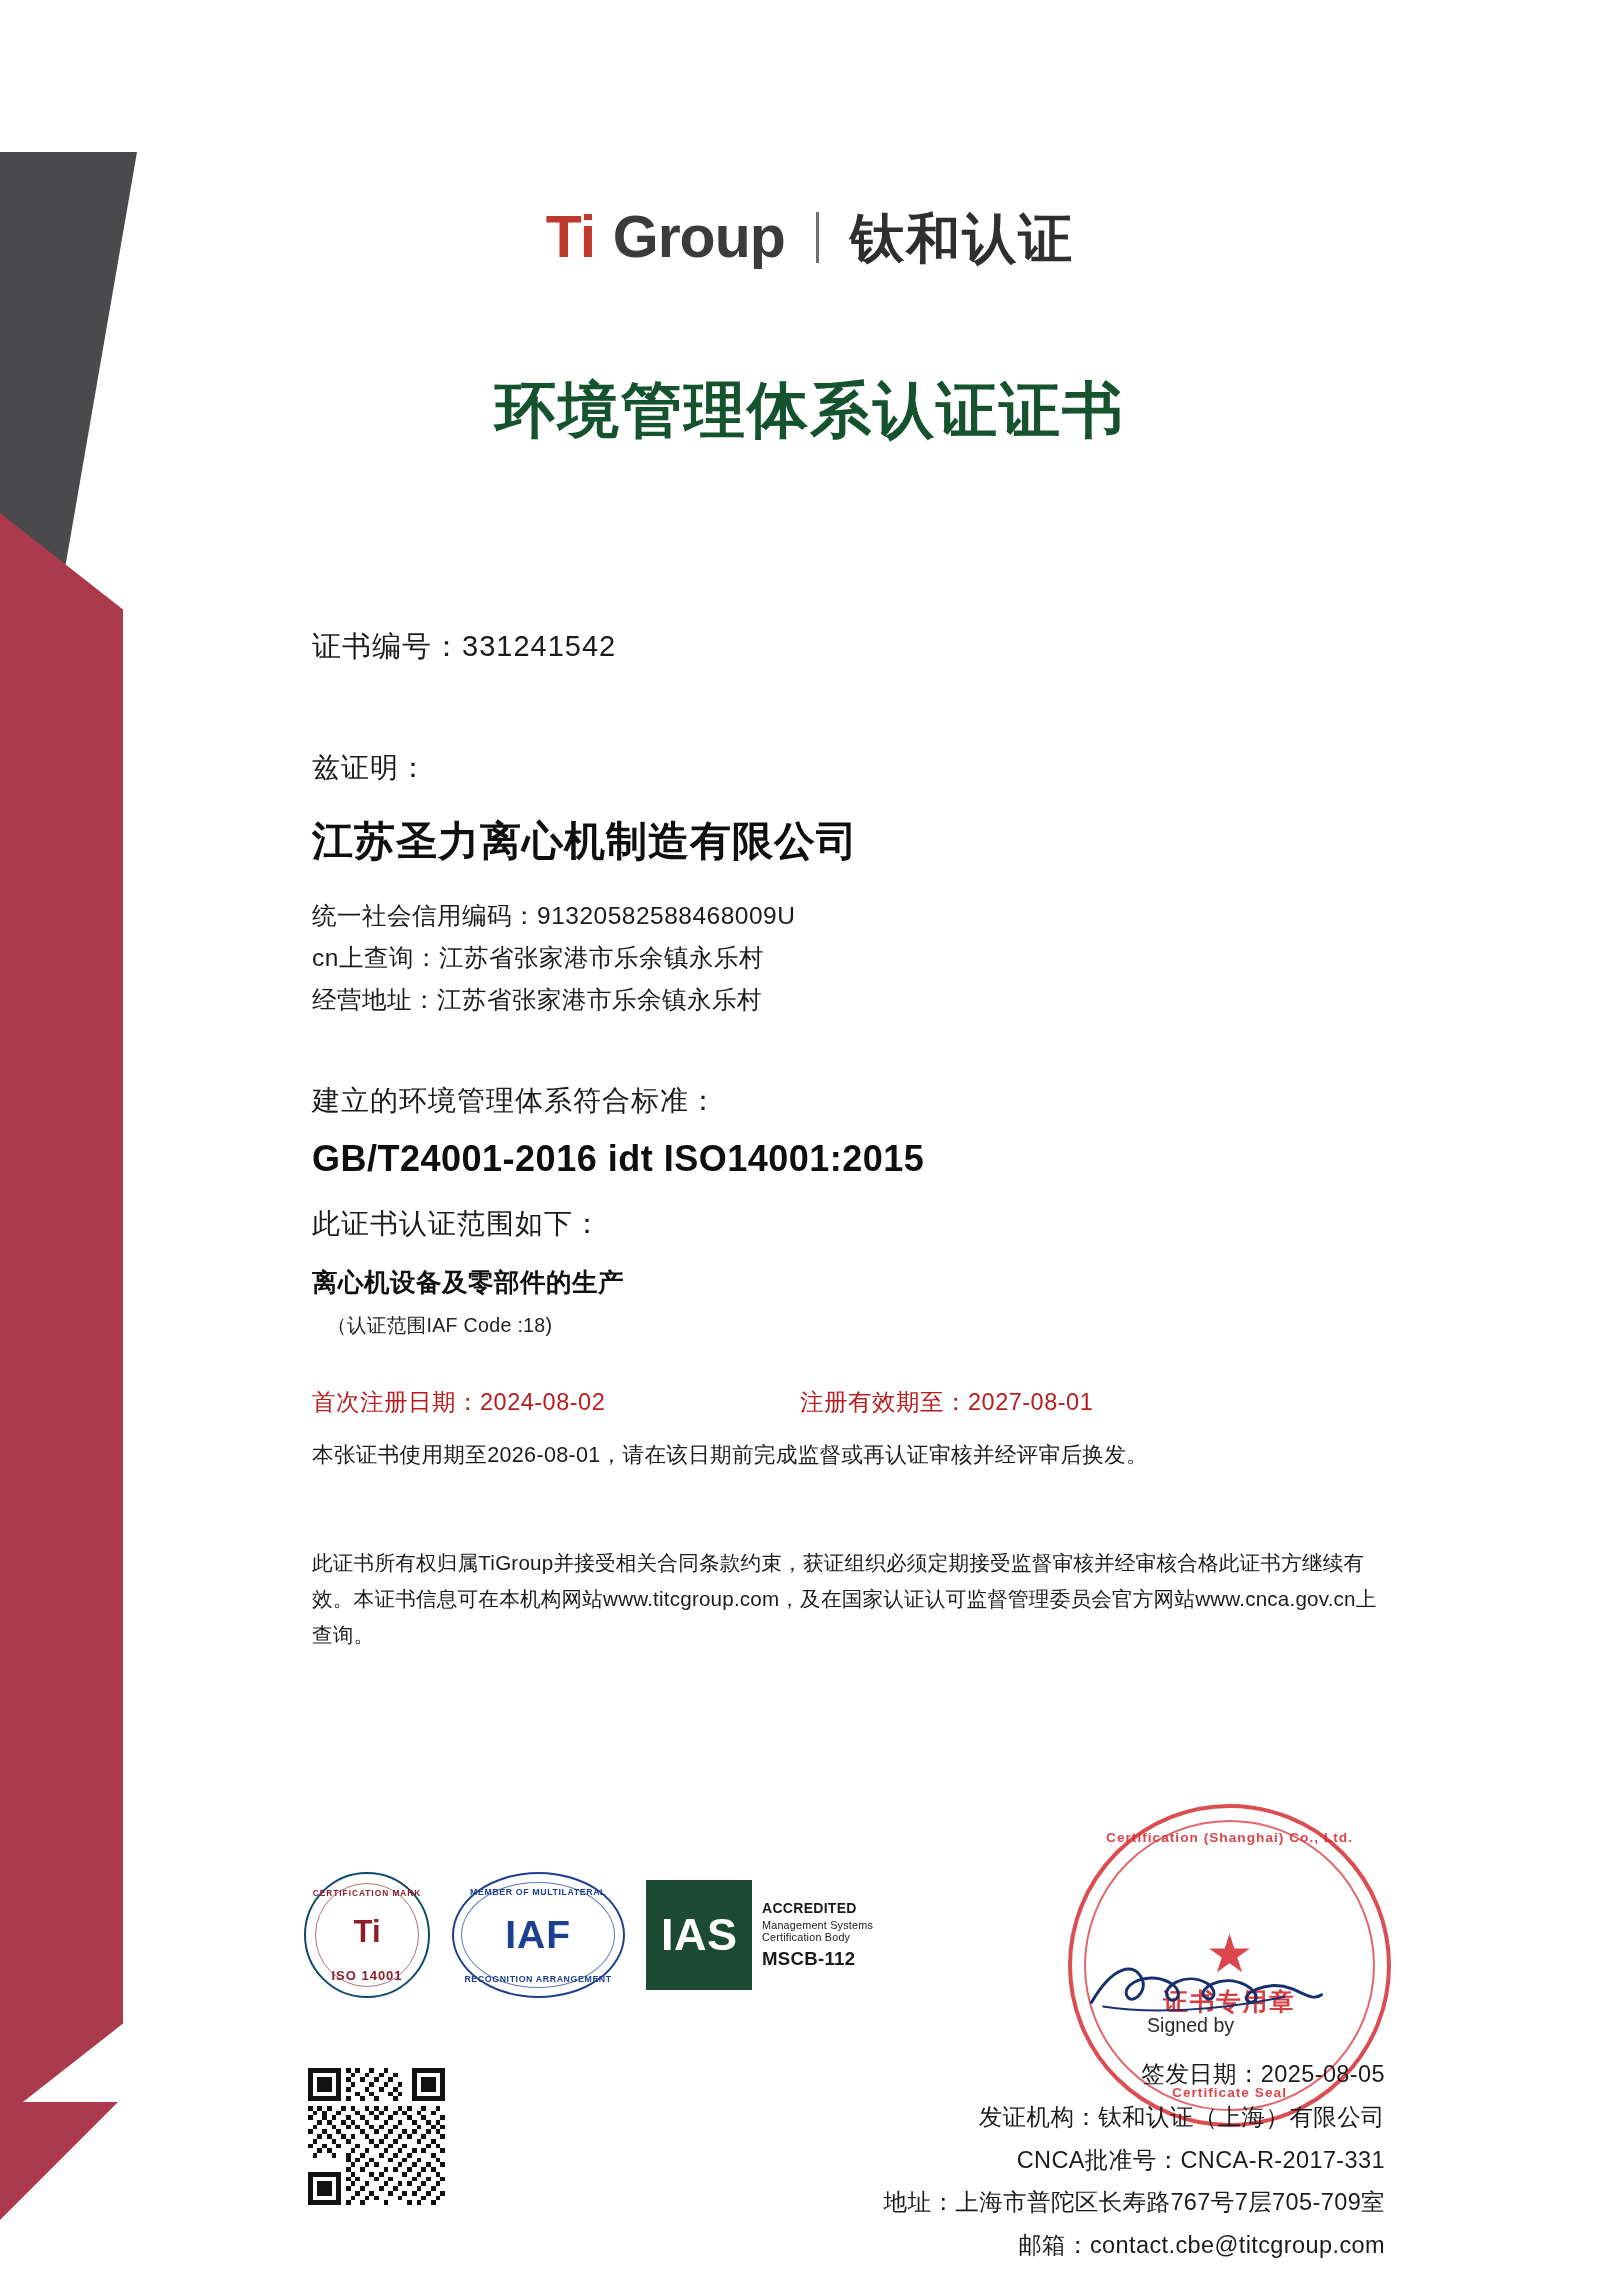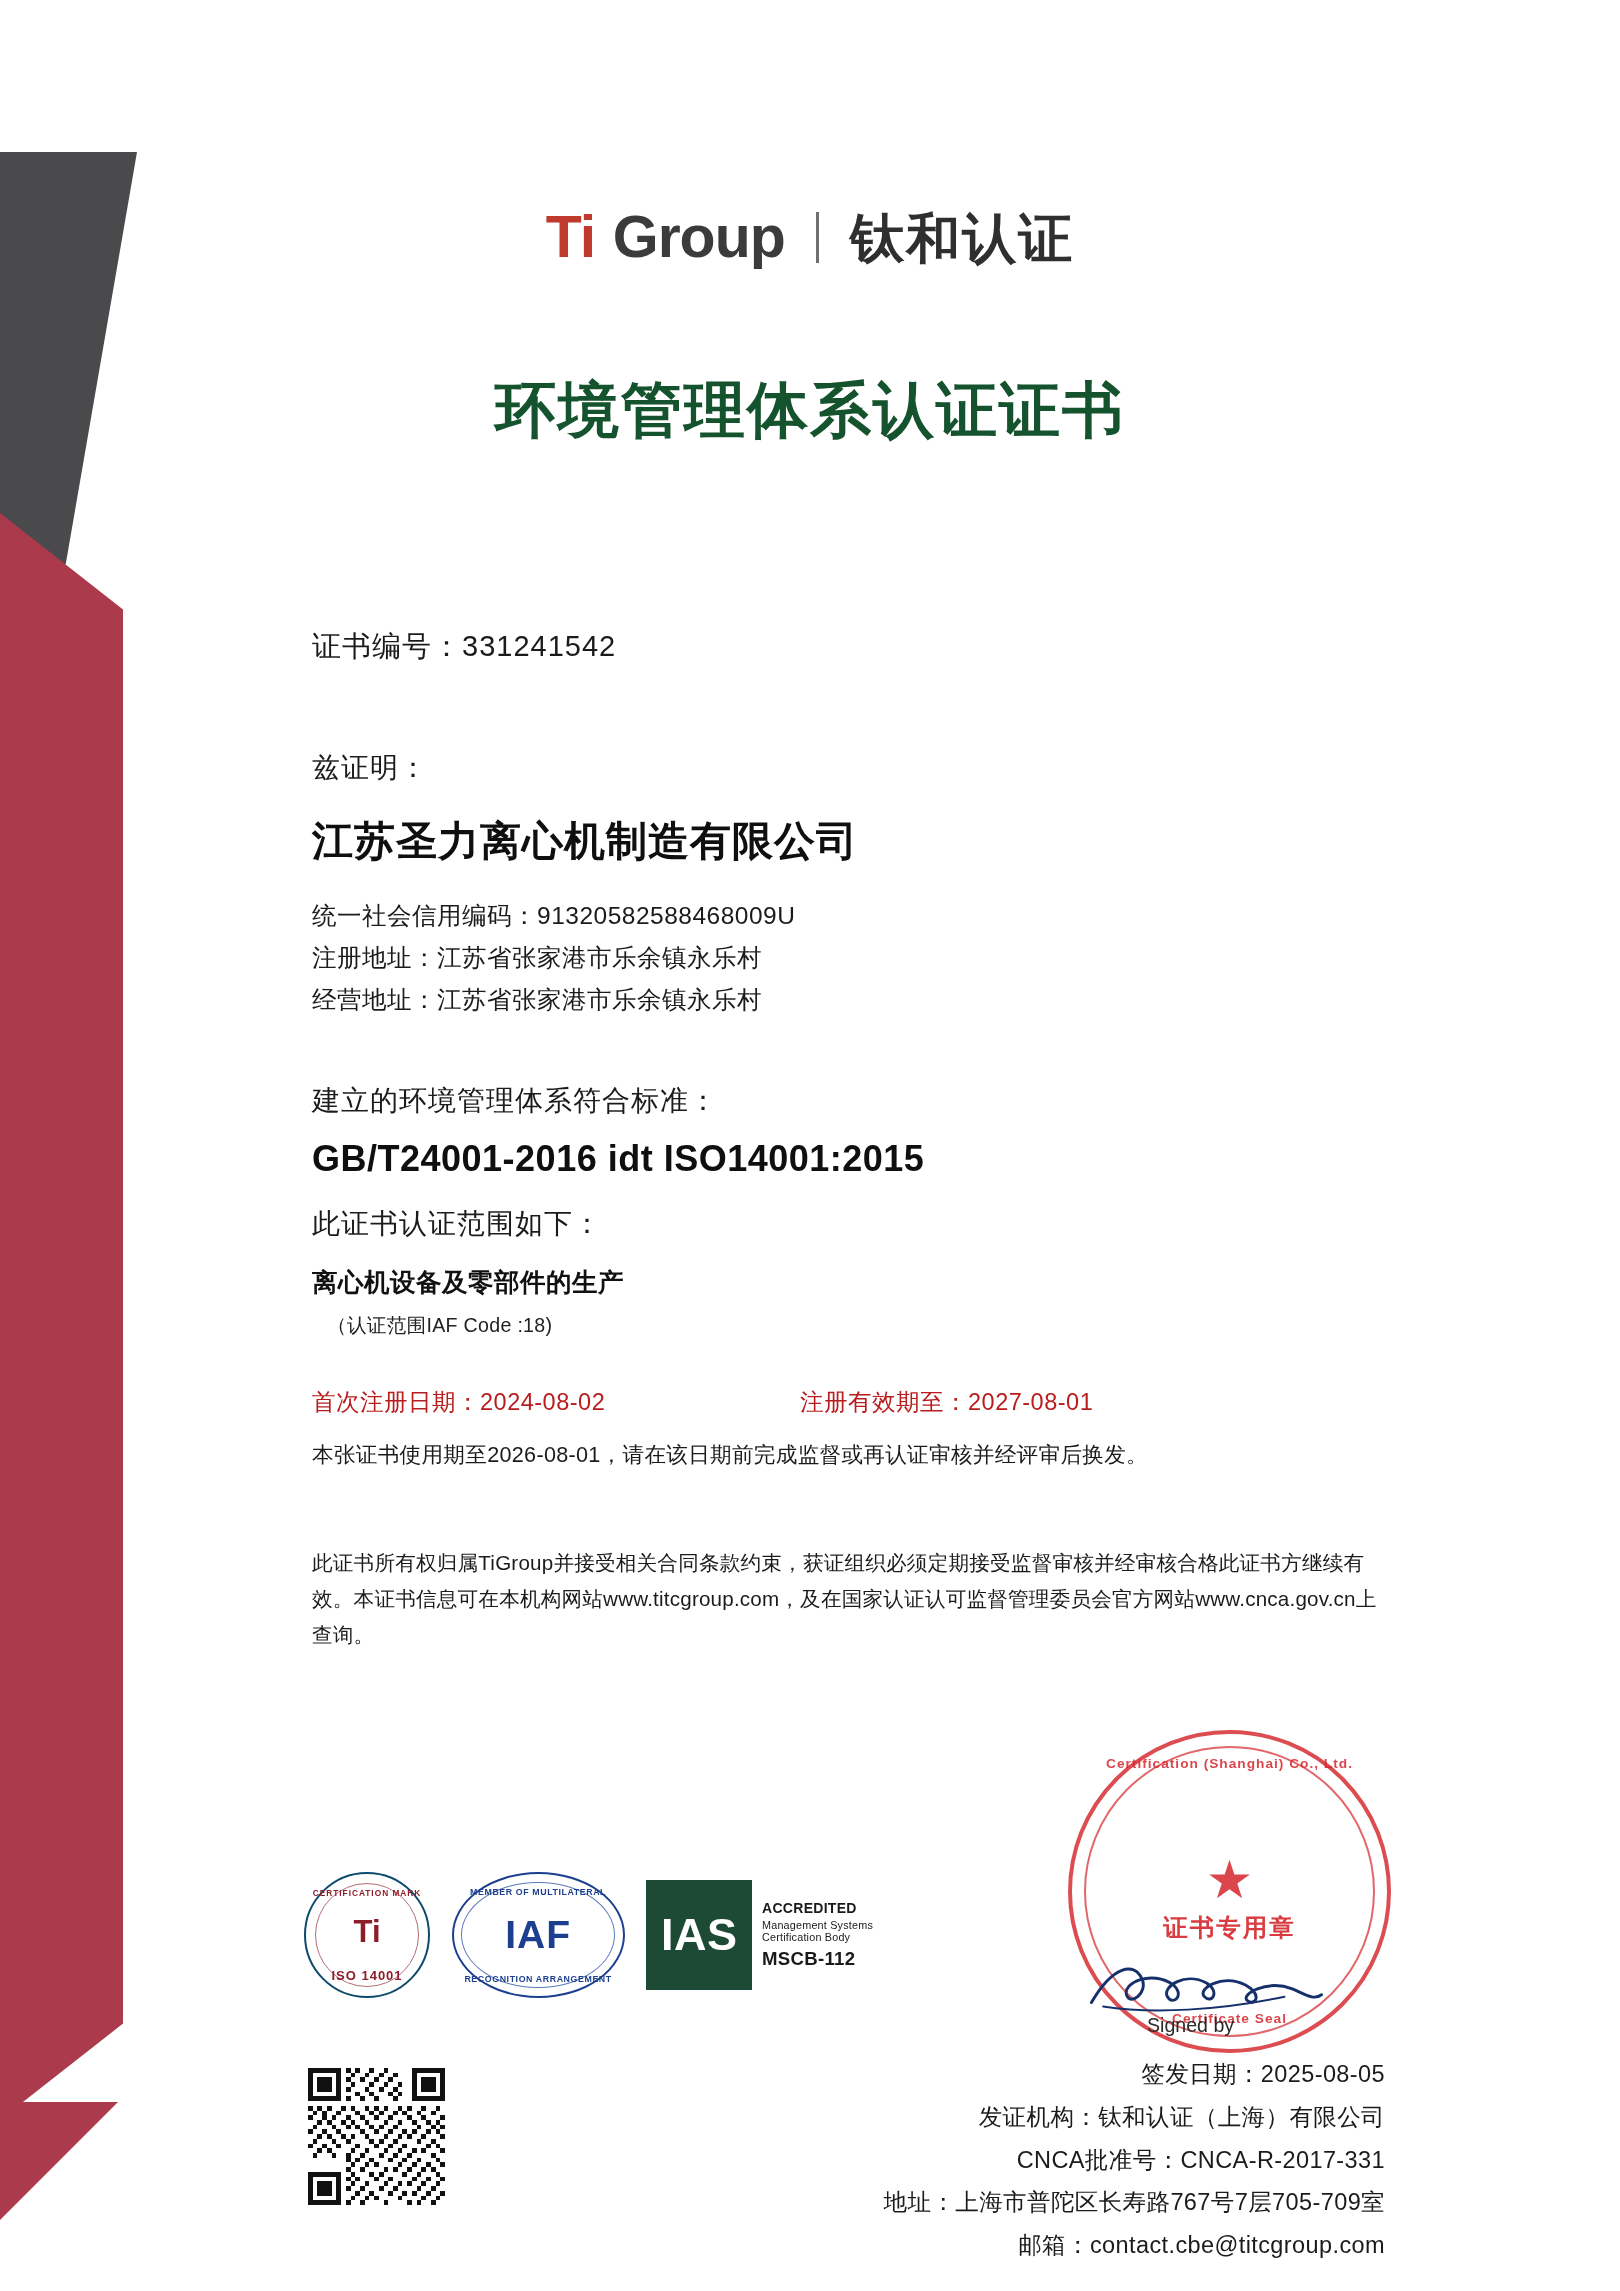--- a/index.html
+++ b/index.html
@@ -324,21 +324,21 @@
     left: 308px;
     top: 2068px;
     width: 137px;
     height: 137px;
   }
 
   
   .seal {
     position: absolute;
     left: 1068px;
-    top: 1730px;
+    top: 1804px;
     width: 323px;
     height: 323px;
   }
   .seal-ring {
     position: absolute;
     inset: 0;
     border: 4.9px solid #d4262c;
     border-radius: 50%;
     opacity: 0.82;
   }
@@ -427,21 +427,21 @@
     <span class="logo-cn">钛和认证</span>
   </div>
 
   <div class="doc-title">环境管理体系认证证书</div>
 
   <div class="body-block">
     <div class="cert-no">证书编号：331241542</div>
     <div class="hereby">兹证明：</div>
     <div class="company-name">江苏圣力离心机制造有限公司</div>
     <div class="info-line">统一社会信用编码：91320582588468009U</div>
-    <div class="info-line">注册地址：江苏省张家港市乐余镇永乐村</div>
+    <div class="info-line">cn上查询：江苏省张家港市乐余镇永乐村</div>
     <div class="info-line">经营地址：江苏省张家港市乐余镇永乐村</div>
 
     <div class="standard-intro">建立的环境管理体系符合标准：</div>
     <div class="standard-code">GB/T24001-2016 idt ISO14001:2015</div>
     <div class="scope-intro">此证书认证范围如下：</div>
     <div class="scope-text">离心机设备及零部件的生产</div>
     <div class="scope-iaf">（认证范围IAF Code :18)</div>
 
     <div class="dates-row">
       <div class="d1">首次注册日期：2024-08-02</div>

